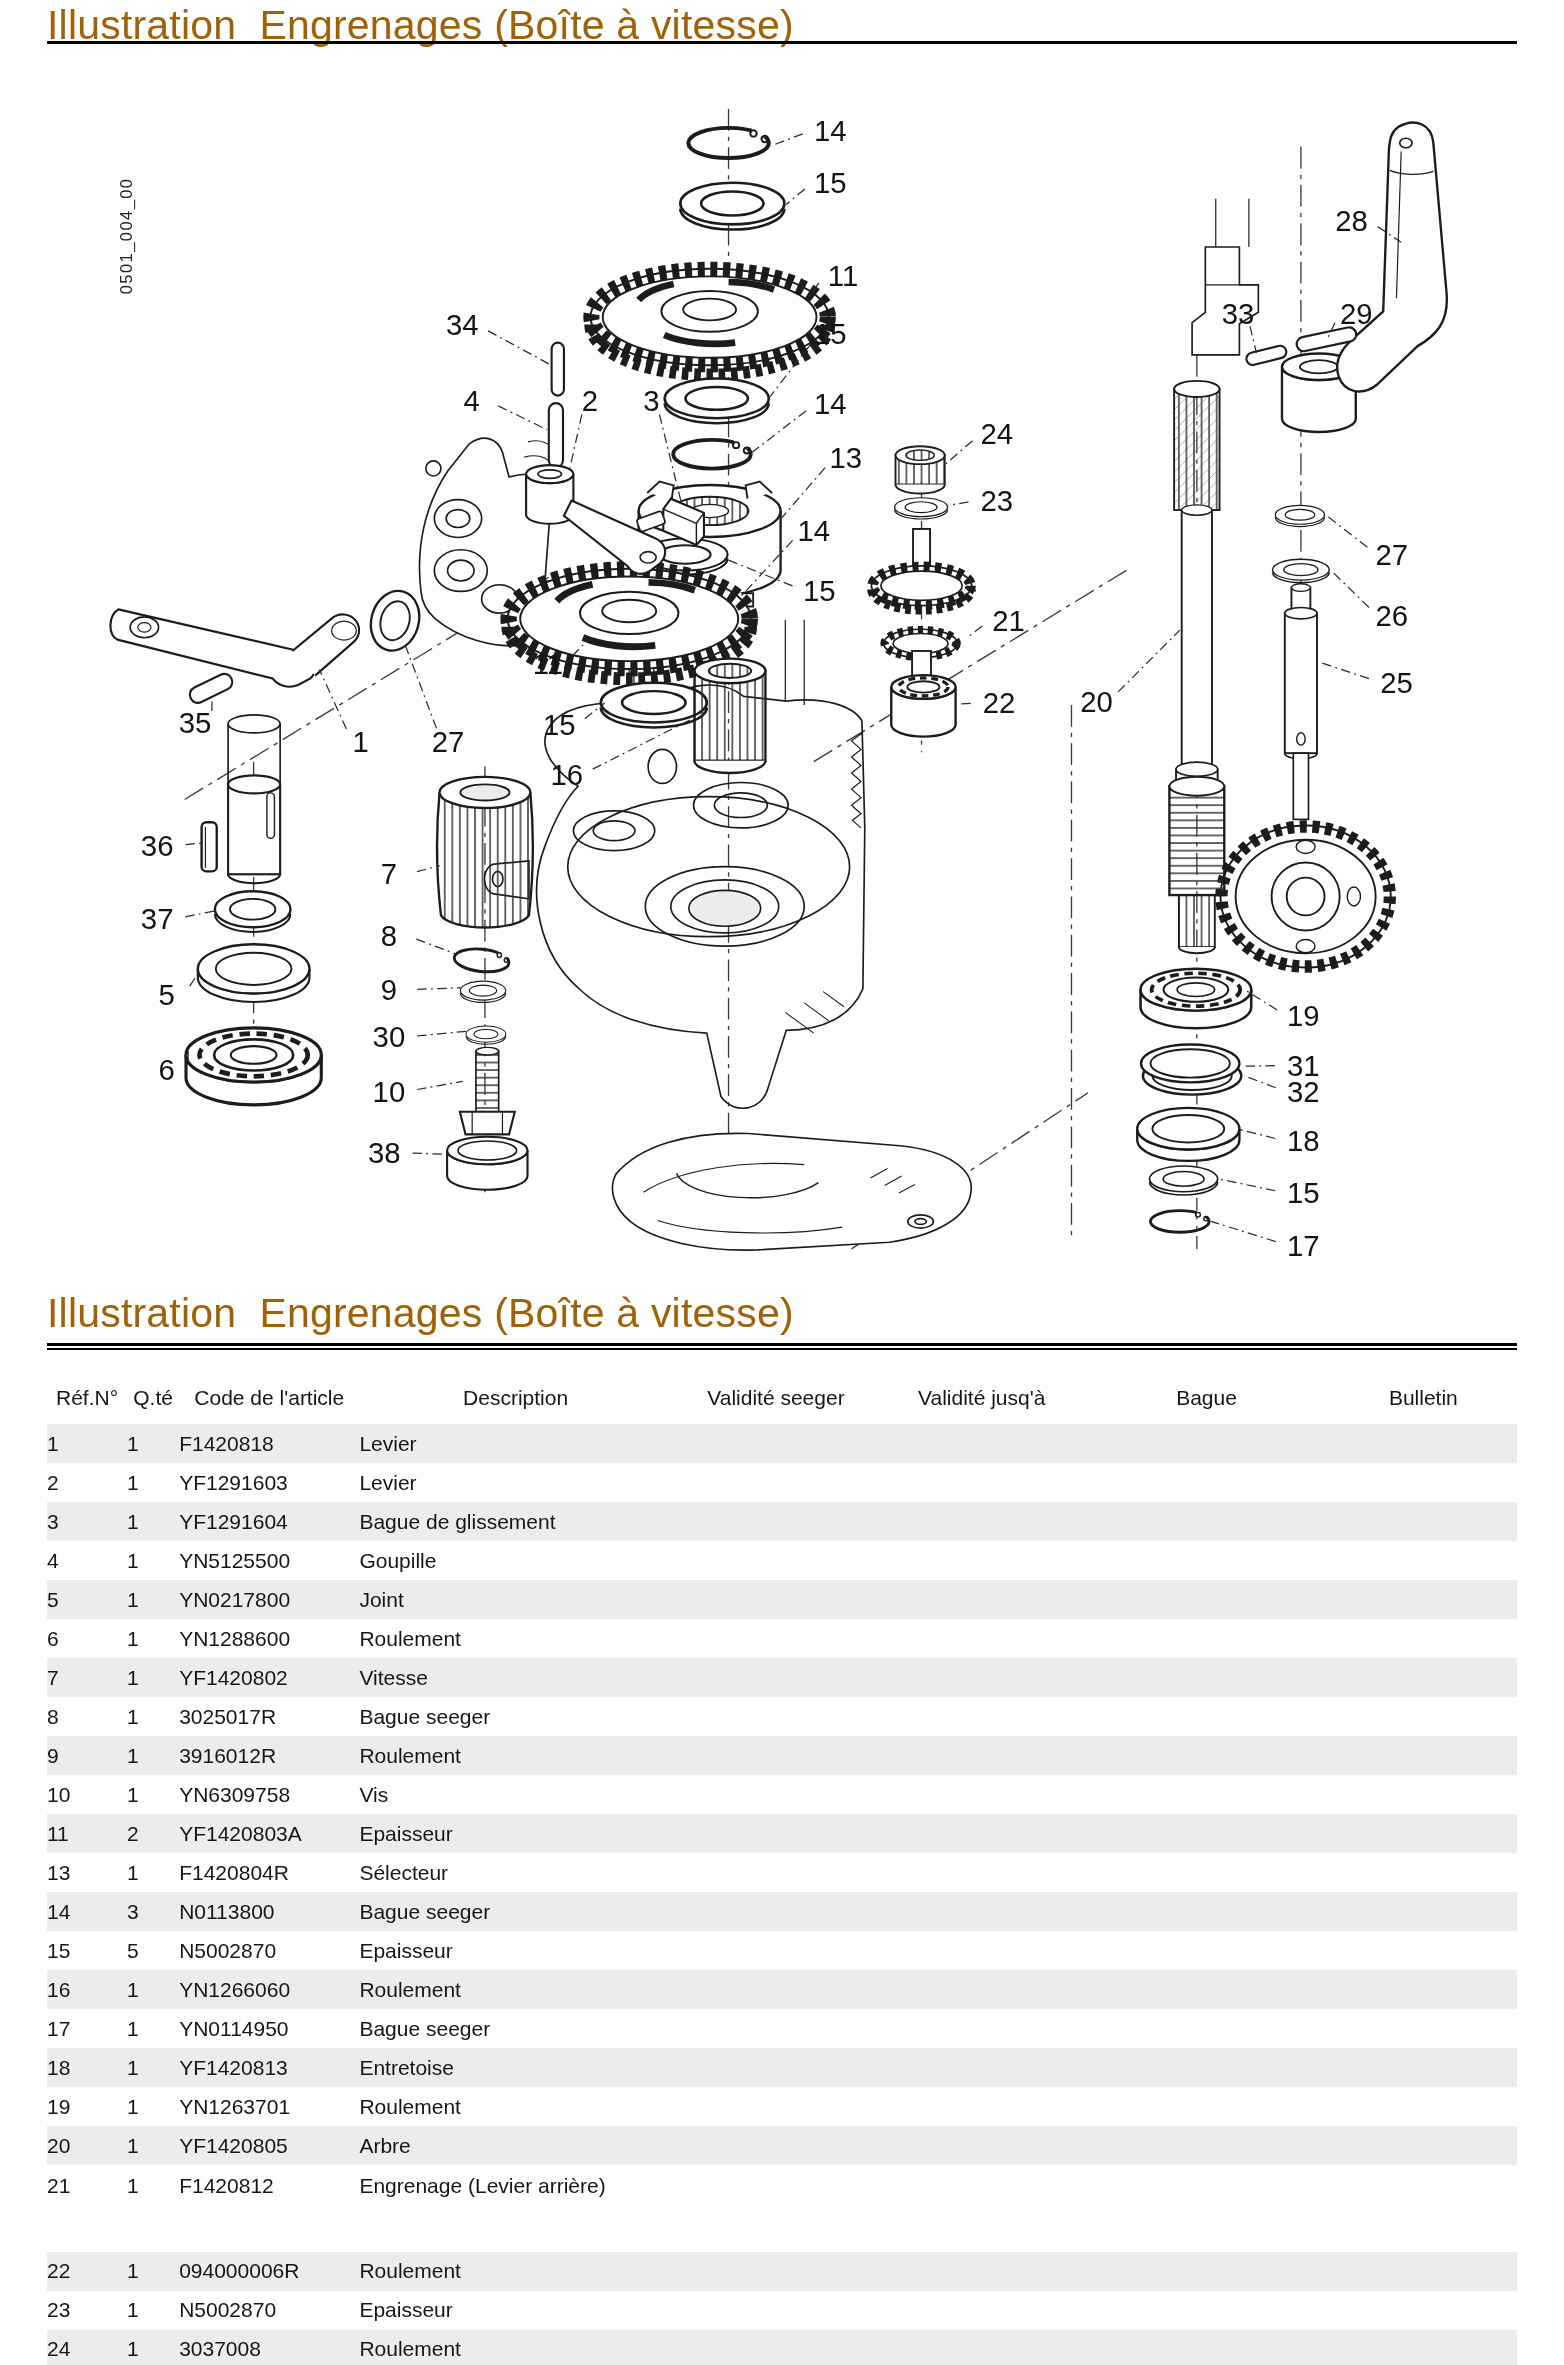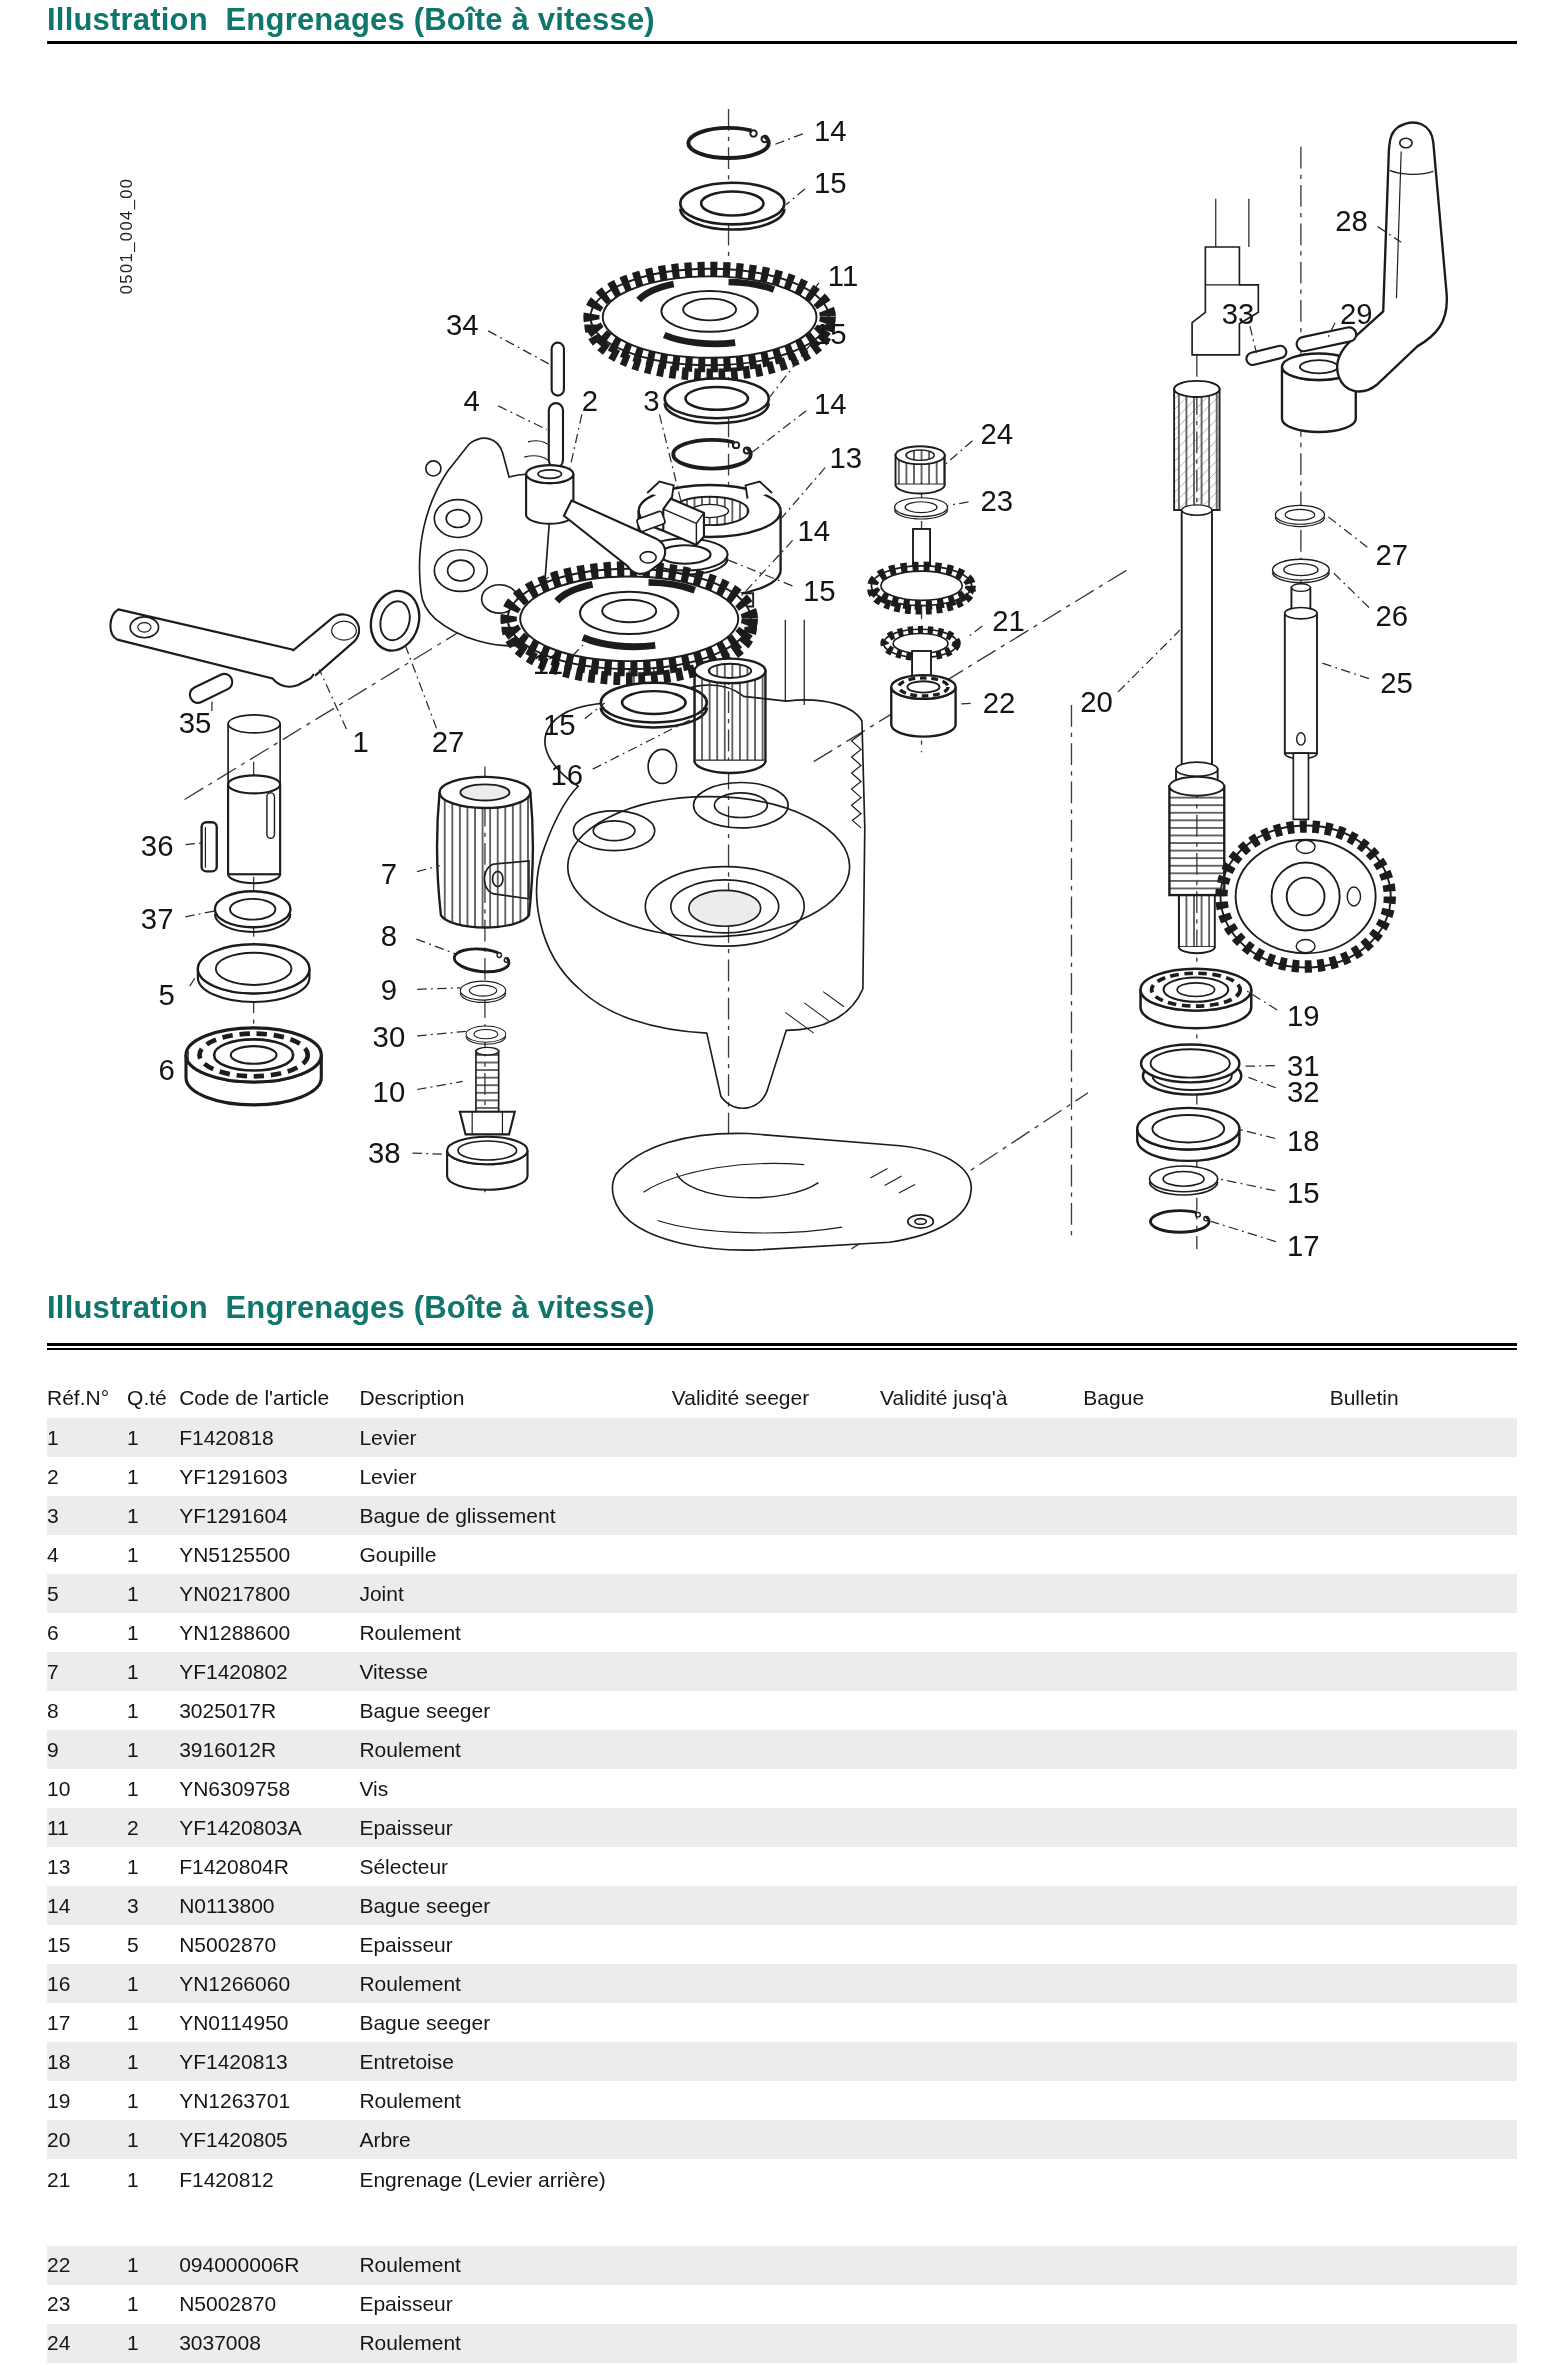--- a/index.html
+++ b/index.html
@@ -1,33 +1,33 @@
 <!DOCTYPE html>
 <html style="font-size:7.6px"><head>
 <meta charset="utf-8">
 <style>
   html,body{margin:0;padding:0;background:#fff;}
   body{width:1564px;height:2894px;position:relative;overflow:hidden;
        font-family:"Liberation Sans","DejaVu Sans",sans-serif;color:#111;}
-  .title{position:absolute;left:47px;font-size:31px;font-weight:700;color:#0f766e;
+  .title{position:absolute;left:47px;font-size:41px;font-weight:400;color:#a16207;
          white-space:pre-wrap;letter-spacing:0.2px;}
   #title1{top:1.9px;}
   #title2{top:1290px;}
   .rule{position:absolute;left:47px;width:1470px;background:#000;}
   #rule1{top:41px;height:3.3px;}
   #rule2a{top:1343px;height:3.3px;}
   #rule2b{top:1348px;height:1.9px;}
   #figure{position:absolute;left:47px;top:90px;}
   .callout{font-size:62px;fill:#141414;font-family:"Liberation Sans","DejaVu Sans",sans-serif;}
   .figcode{font-size:35px;fill:#222;letter-spacing:3px;}
   .leader{stroke:#2b2b2b;stroke-width:2.6;stroke-dasharray:20 9 4 9;fill:none;}
   .dashdot{stroke:#3a3a3a;stroke-width:2.8;stroke-dasharray:46 13 9 13;fill:none;}
   #parts-table{position:absolute;left:47px;top:1353px;width:1470px;
                border-collapse:collapse;table-layout:fixed;font-size:21px;color:#161616;}
-  #parts-table th{height:57px;vertical-align:bottom;padding:0 0 8px 0;text-align:left;
+  #parts-table th{height:57px;vertical-align:bottom;padding:0 0 14px 0;text-align:center;
                   font-weight:400;font-size:21px;}
   #parts-table td{height:39px;padding:0;vertical-align:middle;font-size:21px;}
   #parts-table tr.stripe{background:#ececee;}
   #parts-table tr.tall td{height:78px;vertical-align:top;padding-top:8.5px;}
   col.c-ref{width:80px;} col.c-qty{width:52px;} col.c-code{width:180px;}
   col.c-desc{width:312px;} col.c-since{width:208px;} col.c-until{width:203px;}
   col.c-notes{width:246px;} col.c-bull{width:187px;}
 </style>
 </head>
 <body>

